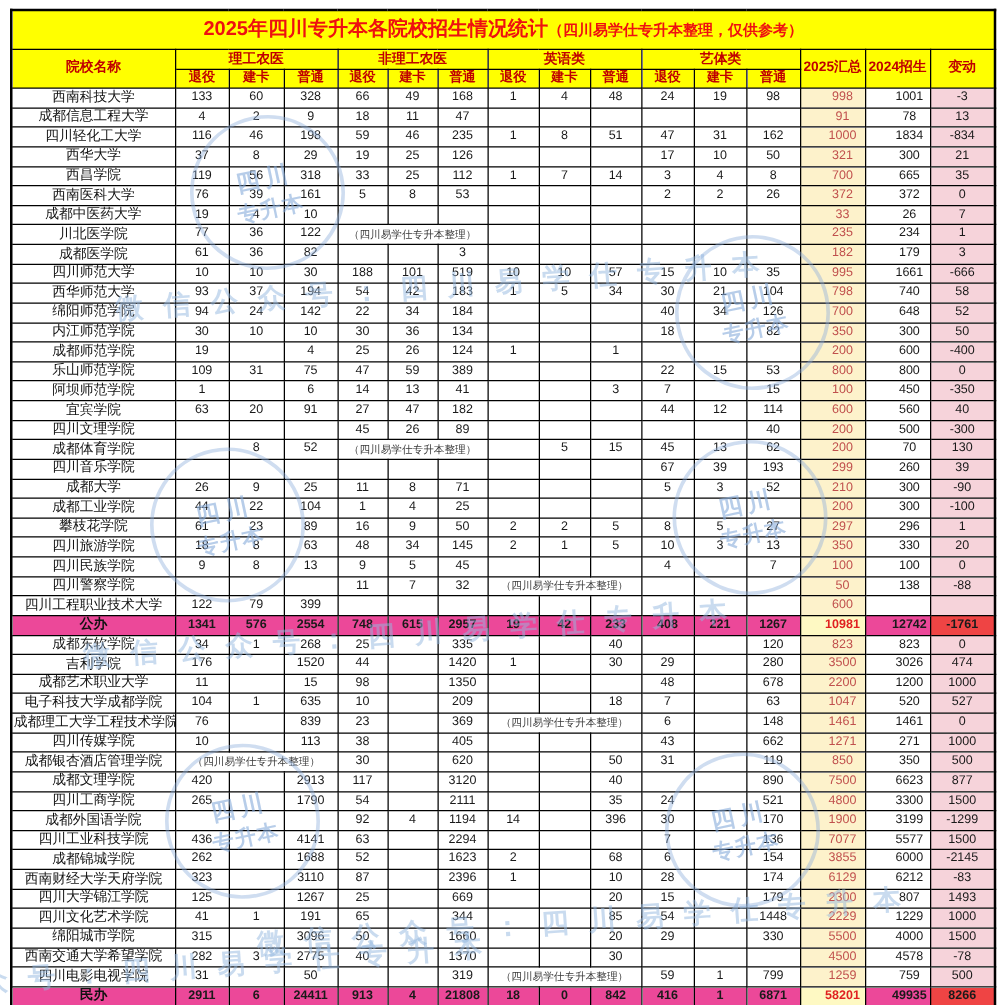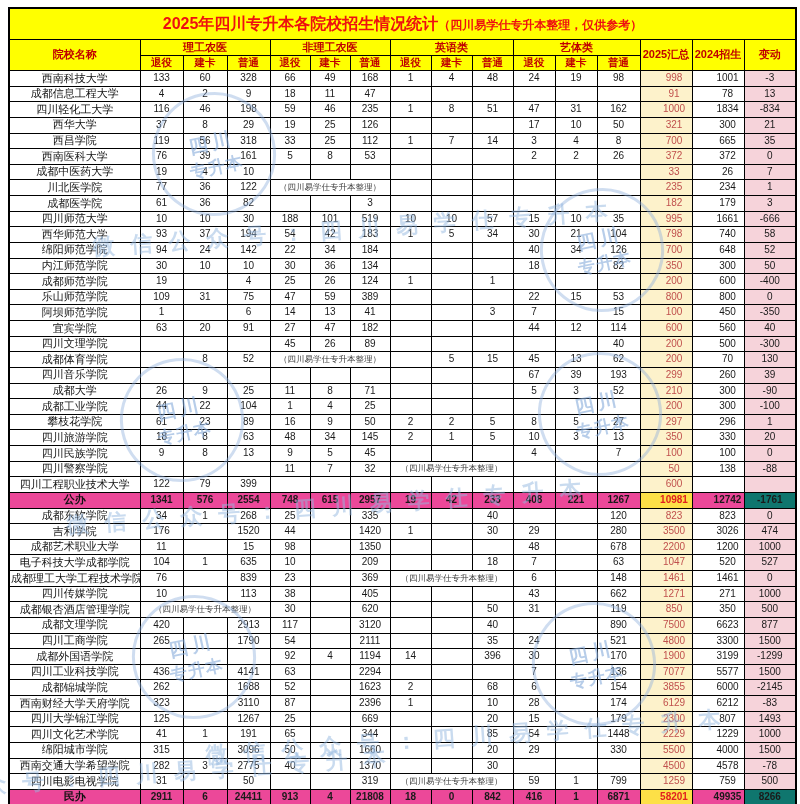--- a/index.html
+++ b/index.html
@@ -30,22 +30,22 @@
   .sub-row th{height:14px;font-size:10.5px;}
   .hdr-span{font-size:11.5px;}
   tbody tr{height:15.64px;}
   td.name-cell{font-size:11px;color:#111;}
   td.num-cell{font-size:10px;}
   td.note-cell{font-size:8.5px;color:#3a3a3a;letter-spacing:0;}
   td.sum-cell{background:#fdf2cb;color:#c0504d;font-size:10px;padding-left:17px;}
   td.prev-cell{background:transparent;font-size:10px;padding-left:20px;}
   td.chg-cell{background:#f6d3da;font-size:10px;}
   tr.total-row td{background:#ec4899;font-weight:bold;}
-  tr.total-row td.sum-cell{background:#fde047;color:#e02020;}
-  tr.total-row td.chg-cell{background:#0f766e;color:#1a1a1a;}
+  tr.total-row td.sum-cell{background:#fef9c3;color:#e02020;}
+  tr.total-row td.chg-cell{background:#ef4444;color:#1a1a1a;}
   
   .wm{position:absolute;inset:0;pointer-events:none;z-index:5;}
   .wm-line{
     position:absolute;white-space:nowrap;font-weight:bold;
     font-size:22px;letter-spacing:16px;color:rgba(148,183,224,0.50);
     transform:rotate(-4deg);
   }
   .stamp{
     position:absolute;width:118px;height:118px;border-radius:50%;
     border:3px solid rgba(140,175,220,0.42);

